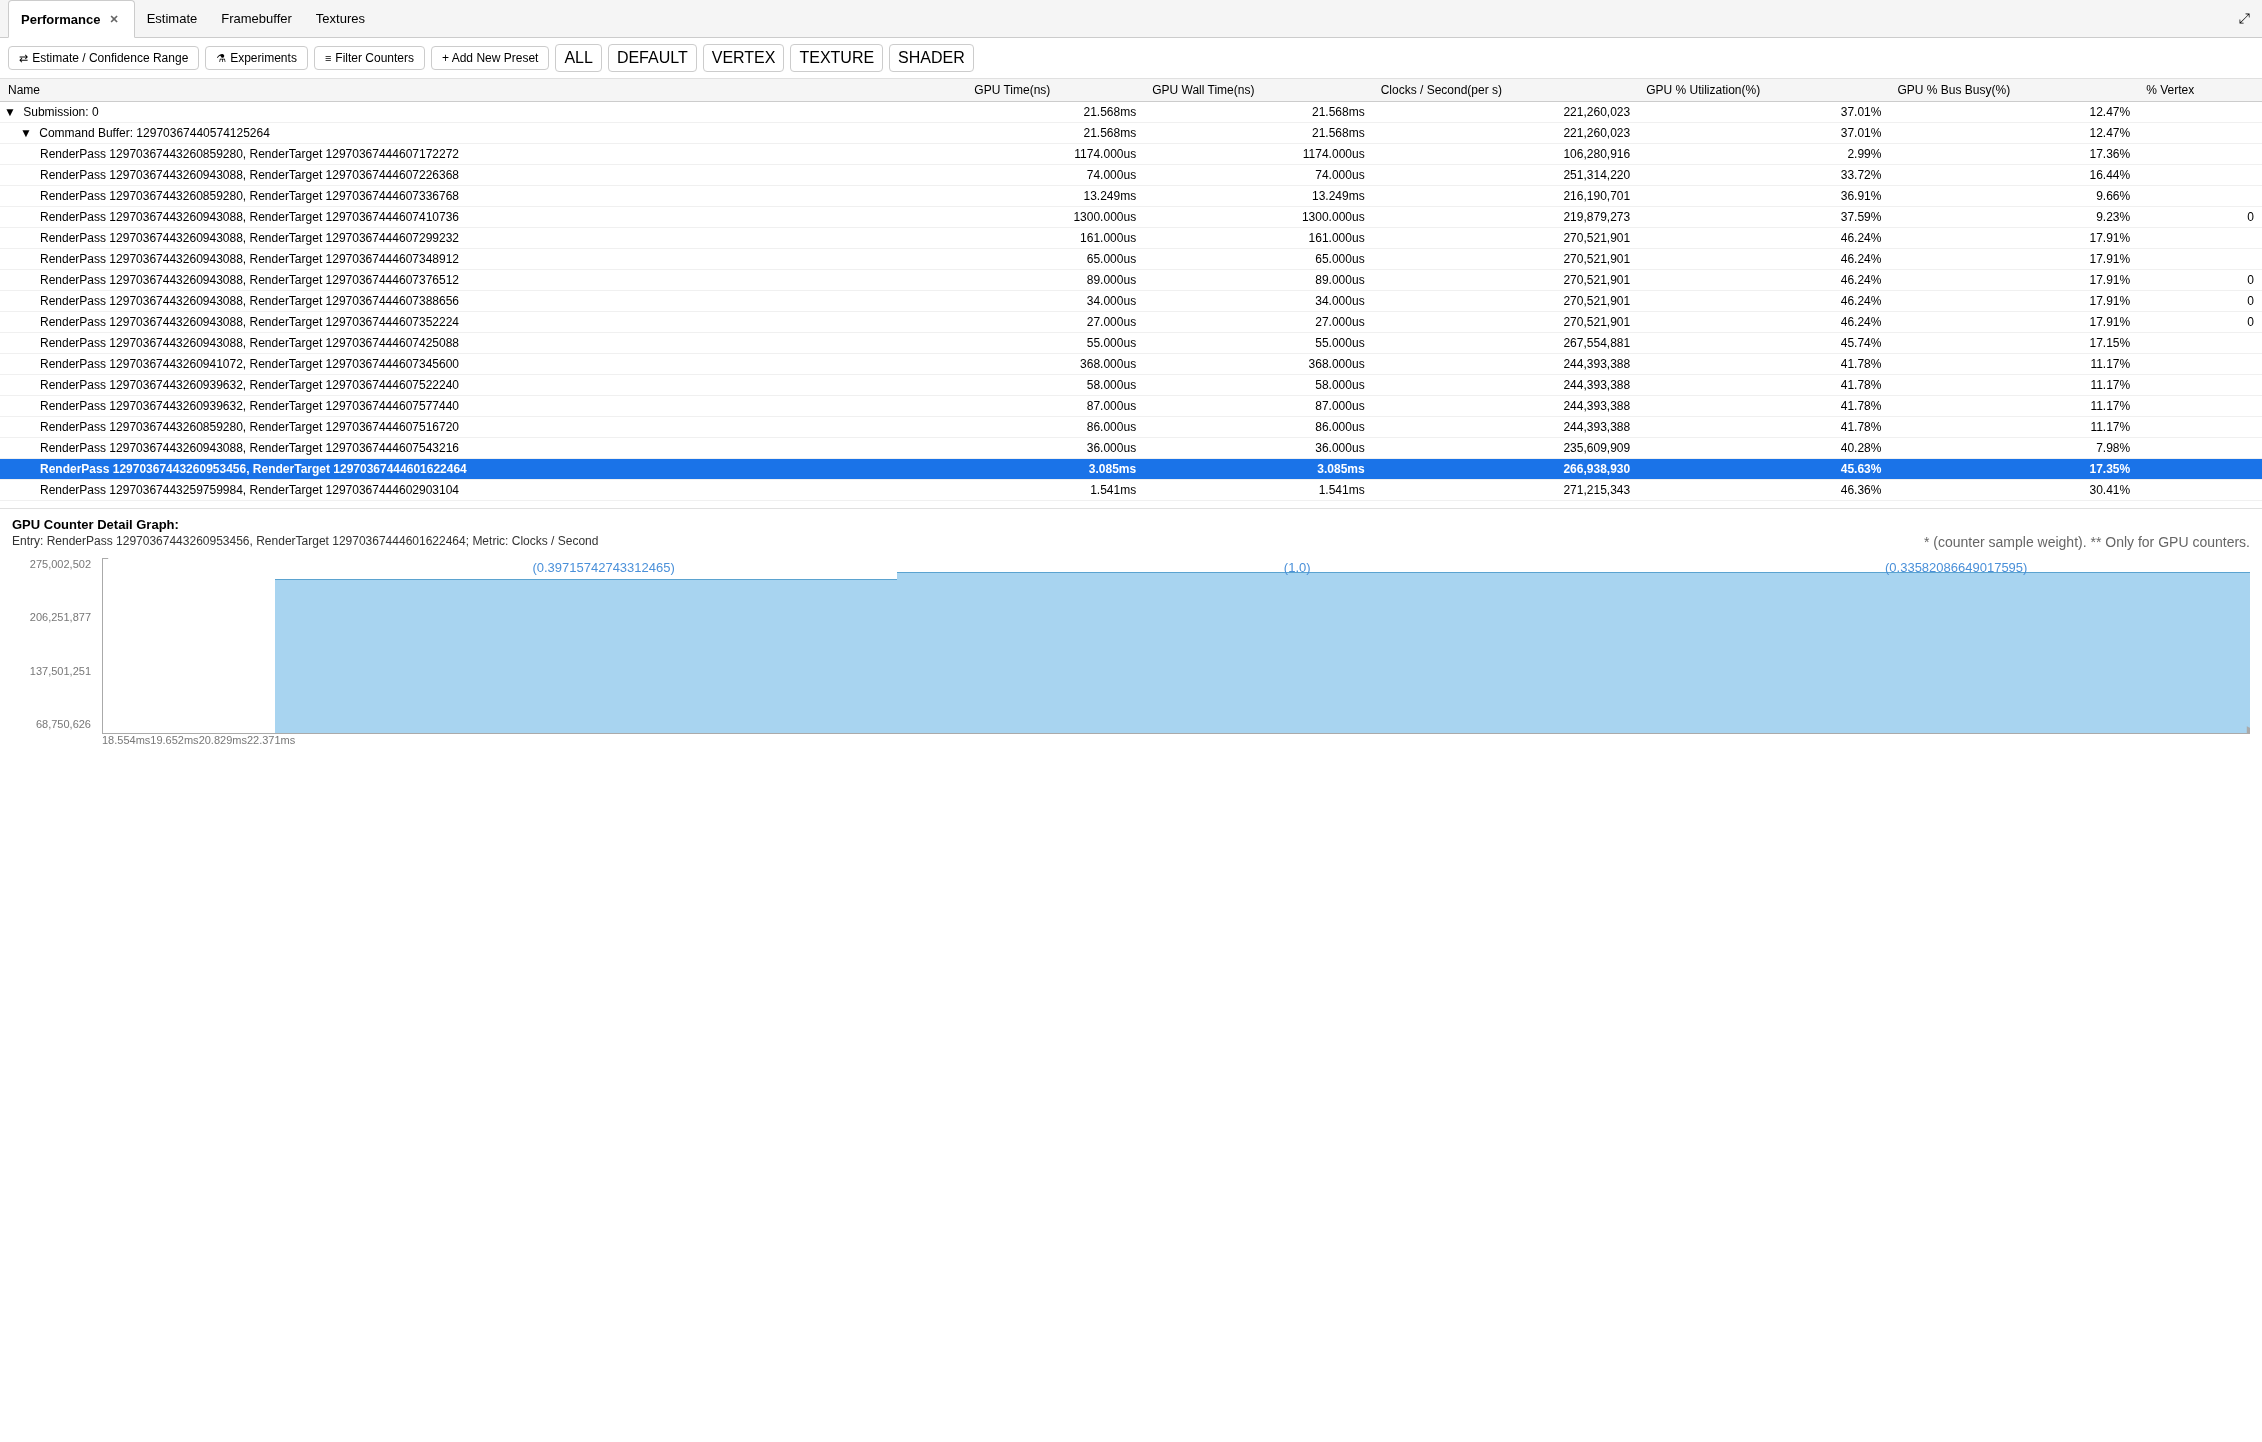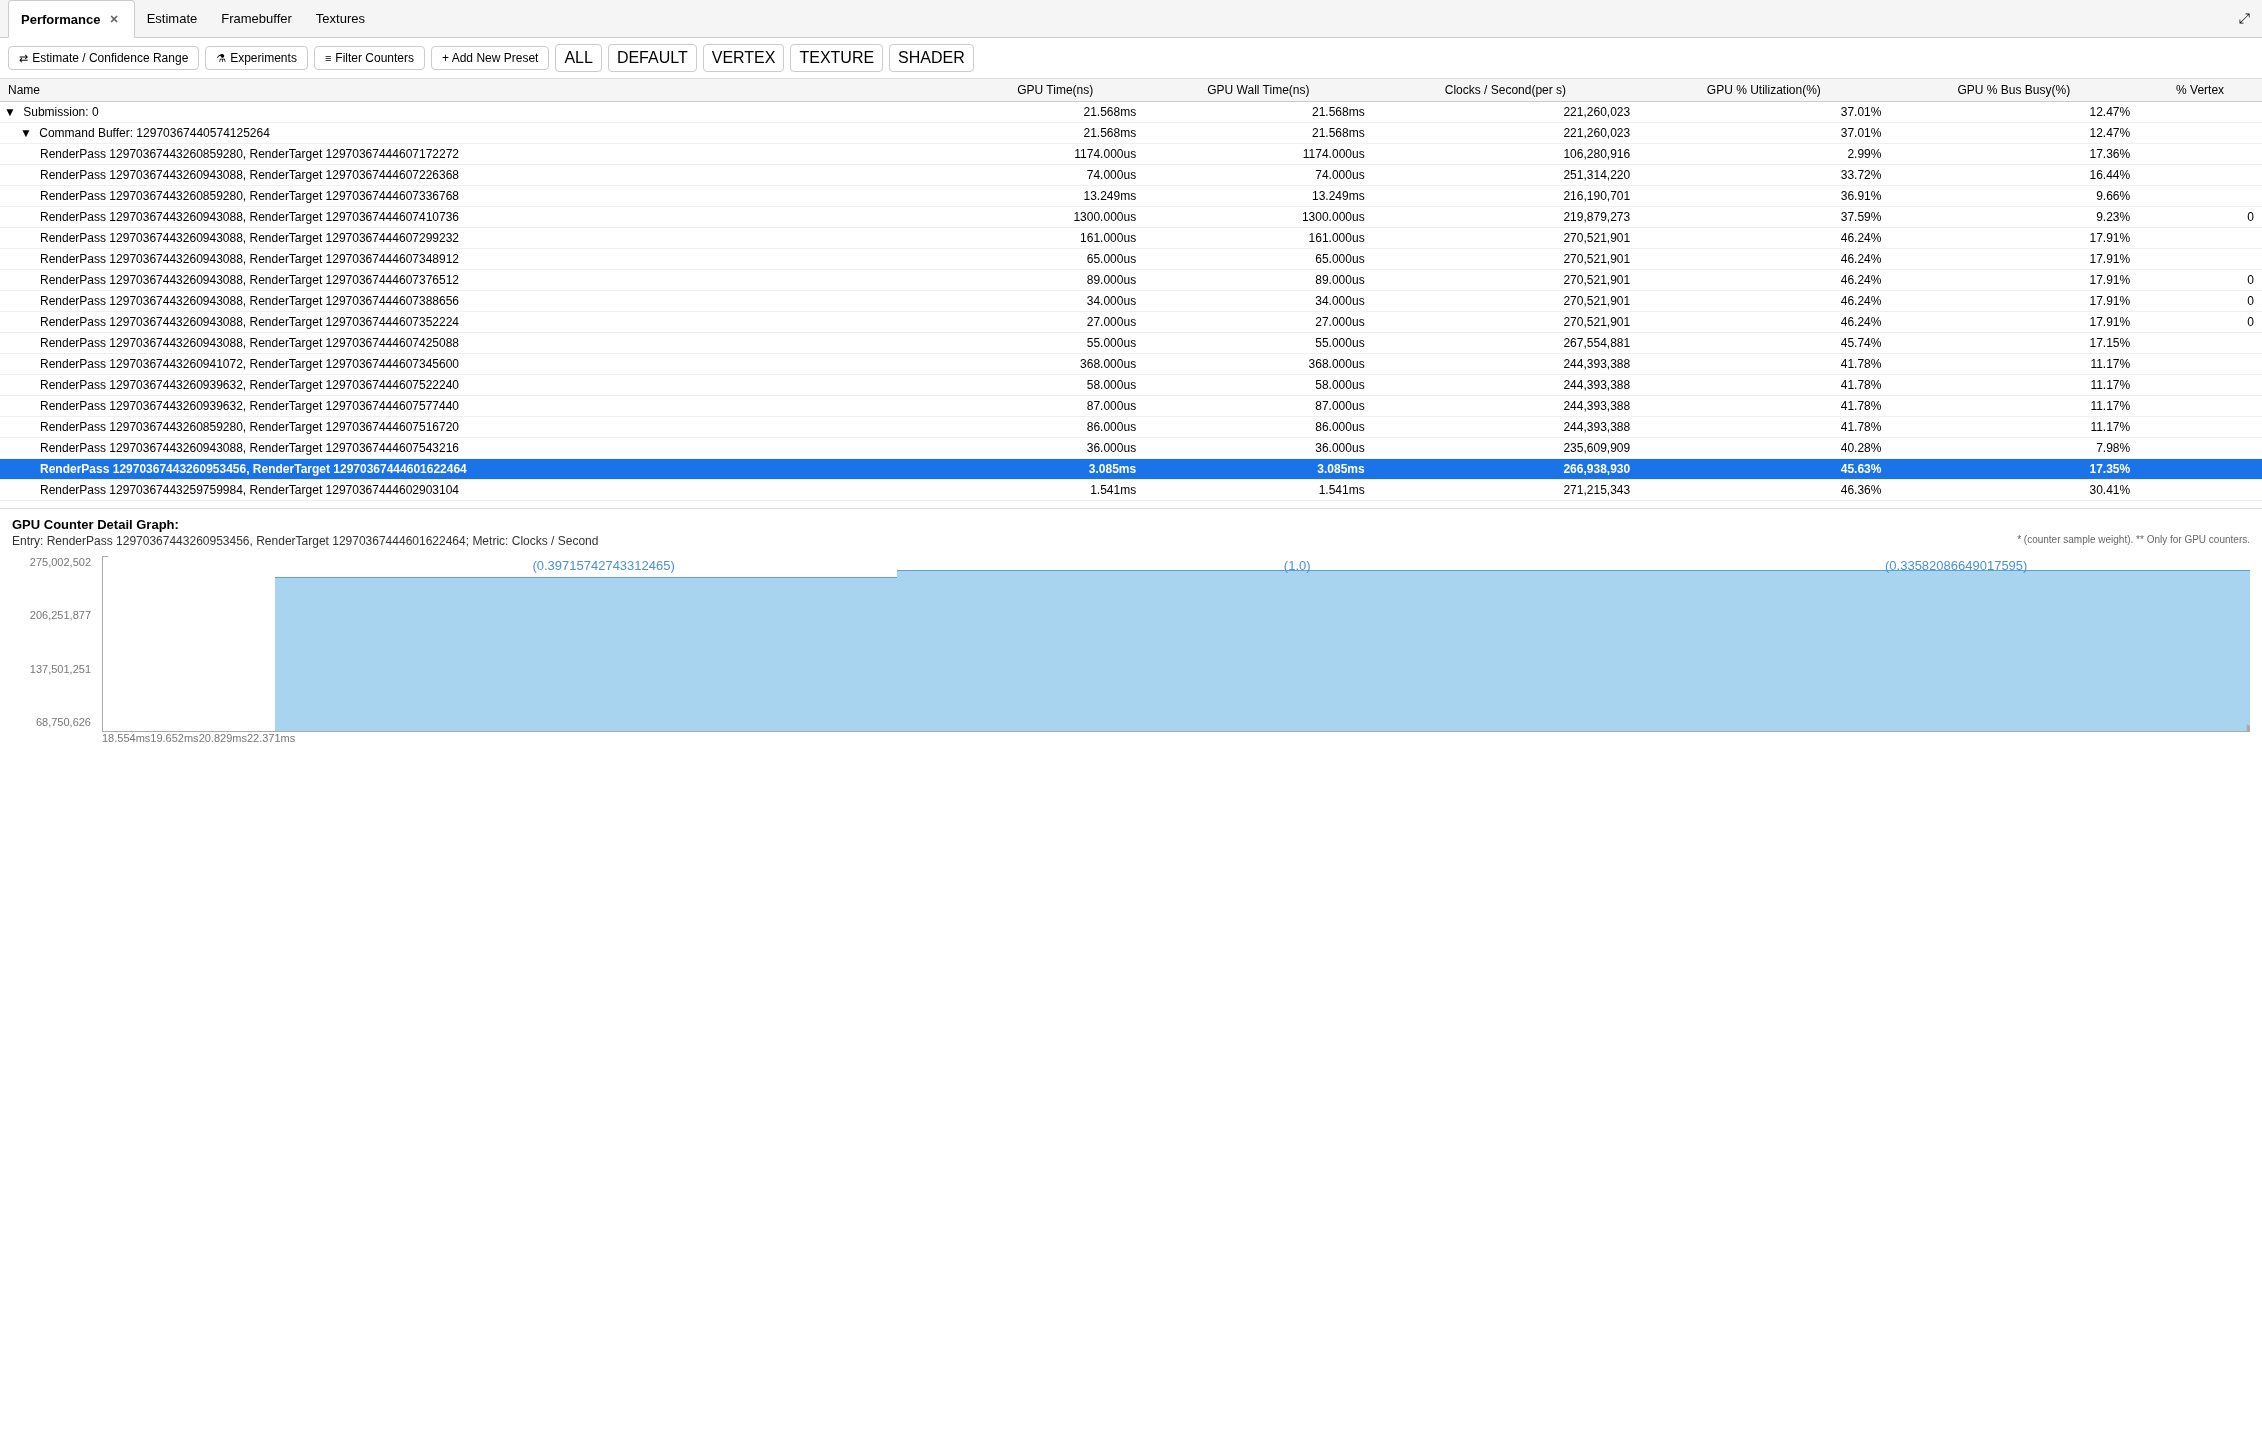--- a/index.html
+++ b/index.html
@@ -85,21 +85,21 @@
     }
     table {
       width: 100%;
       border-collapse: collapse;
       font-size: 12px;
     }
     thead th {
       background: #f5f5f5;
       border-bottom: 1px solid #ccc;
       padding: 4px 8px;
-      text-align: center;
+      text-align: left;
       font-weight: 500;
       white-space: nowrap;
       position: sticky;
       top: 0;
       z-index: 1;
     }
     thead th:first-child { text-align: left; }
     tbody td {
       padding: 3px 8px;
       border-bottom: 1px solid #f0f0f0;
@@ -121,21 +121,21 @@
       margin-bottom: 2px;
     }
     .graph-entry {
       font-size: 12px;
       color: #333;
       margin-bottom: 4px;
       display: flex;
       justify-content: space-between;
     }
     .graph-note {
-      font-size: 10px;
+      font-size: 14px;
       color: #666;
     }
     .chart-area {
       position: relative;
       margin-top: 8px;
       height: 200px;
     }
     .y-axis {
       position: absolute;
       left: 0;

